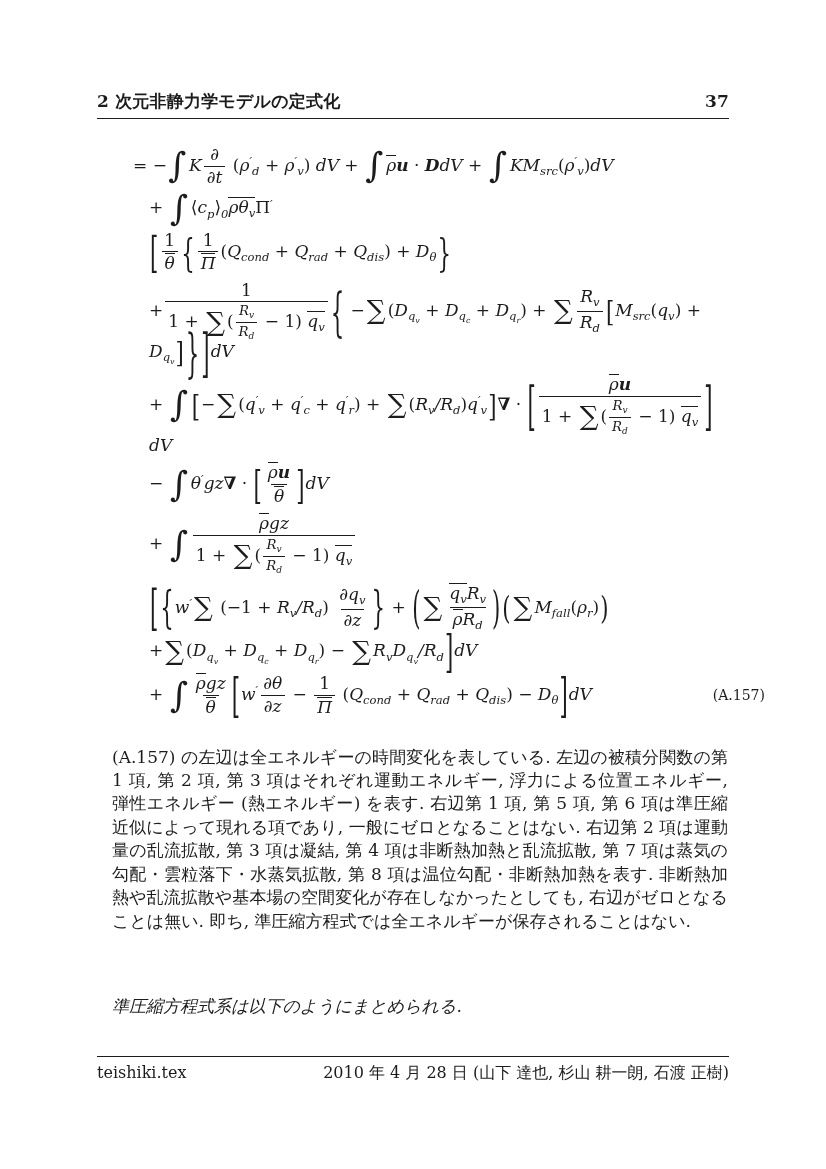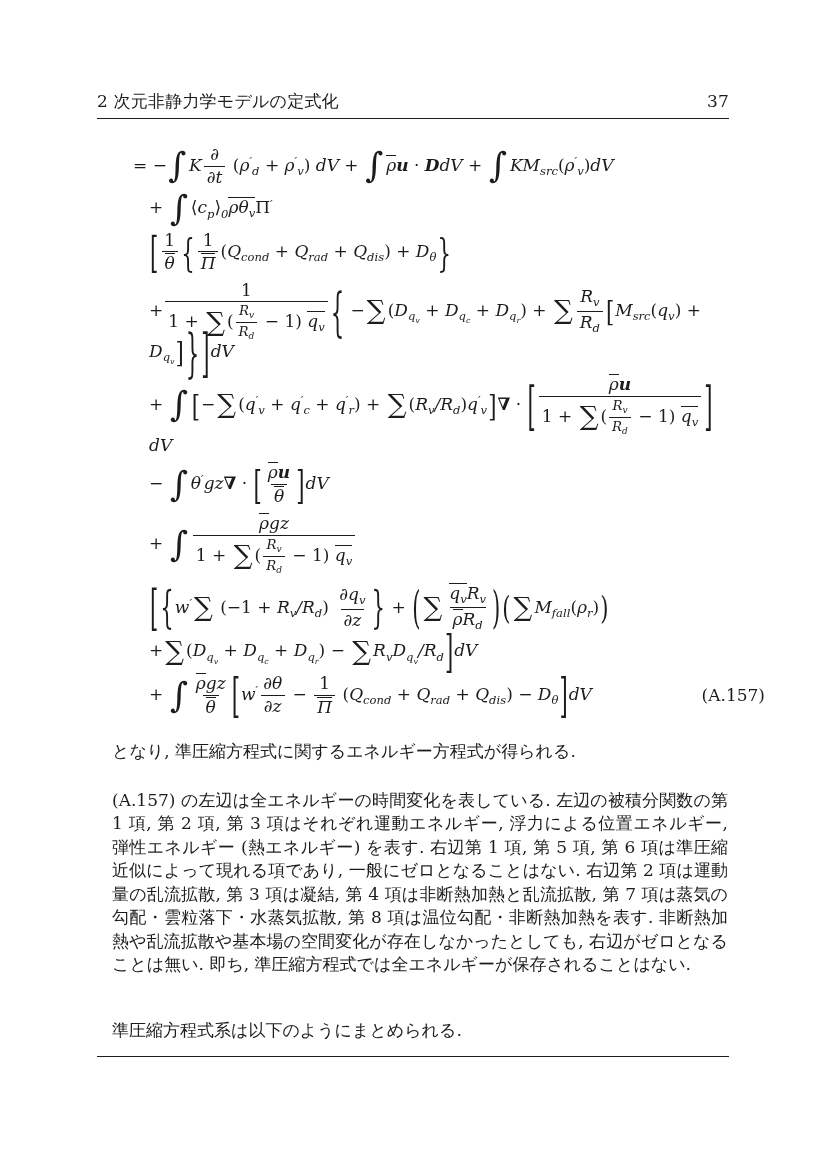--- a/index.html
+++ b/index.html
@@ -4,21 +4,21 @@
 <style>
   html,body{margin:0;padding:0;background:#e8e8e8;}
   .page{
     width:826px;height:1169px;position:relative;margin:0 auto;
     background:#ffffff;color:#1c1c1c;
     font-family:"DejaVu Serif", serif;overflow:hidden;
   }
   .content{position:absolute;left:97px;top:90px;width:632px;}
   
   .header{display:flex;justify-content:space-between;align-items:baseline;
-    font-weight:normal;font-size:17px;letter-spacing:.2px;}
+    font-weight:bold;font-size:17px;letter-spacing:.2px;}
   .hrule{border-top:1.4px solid #1c1c1c;margin-top:5px;}
   
   .eq{margin:24px 0 0 36px;font-size:17px;}
   .eqline{position:relative;display:block;line-height:1.12;margin:3px 0;padding:2px 0;}
   .eqline.cont{padding-left:16px;}
   .mi{font-style:italic;}
   .mr{font-style:normal;}
   .mb{font-style:italic;font-weight:bold;}
   .msub{font-size:.68em;font-style:italic;vertical-align:-.38em;letter-spacing:0;}
   .msup{font-size:.68em;font-style:italic;vertical-align:.5em;}
@@ -27,26 +27,26 @@
   .mfrac{display:inline-flex;flex-direction:column;align-items:center;
        vertical-align:middle;margin:0 2px;line-height:1.15;text-align:center;}
   .mfrac .fn{padding:0 3px 1px;}
   .mfrac .fd{border-top:1.2px solid #1c1c1c;padding:1px 3px 0;}
   .mfrac .mfrac{font-size:.78em;}
   .mint{font-size:2.05em;line-height:.85;vertical-align:middle;margin:0 3px 0 1px;}
   .msum{font-size:1.55em;line-height:.9;vertical-align:middle;margin:0 2px;}
   .mbig{display:inline-block;vertical-align:middle;transform-origin:50% 50%;
         line-height:1;margin:0 1px;font-size:1.25em;}
   .eqnum{position:absolute;right:-36px;top:50%;transform:translateY(-50%);
-        font-style:normal;font-size:17px;}
+        font-style:normal;font-size:14px;}
   
   .para{font-size:17px;line-height:1.38;margin-left:15px;width:616px;}
   .p1{margin-top:20px;}
   .p2{margin-top:26px;text-align:justify;}
-  .p3{margin-top:42px;}
+  .p3{margin-top:62px;font-style:italic;}
   .sechead{margin:46px 0 0 25px;font-size:24px;font-weight:bold;}
   .secnum{font-family:"DejaVu Serif",serif;margin-right:26px;}
   .sectitle{font-family:"Liberation Sans","DejaVu Sans",sans-serif;}
   
   .footer{position:absolute;left:97px;width:632px;top:1056px;font-size:16px;}
   .frule{border-top:1.3px solid #1c1c1c;margin-bottom:6px;}
   .frow{display:flex;justify-content:space-between;align-items:baseline;}
 </style>
 </head>
 <body>
@@ -113,24 +113,27 @@
             <span class="fd"><span class="mov">θ</span></span>
           </span><span class="mbig" style="transform: scaleY(2.2);">[</span><span class="mi">w</span><span class="msup">′</span><span class="mfrac">
             <span class="fn"><span class="mr">∂</span><span class="mi">θ</span></span>
             <span class="fd"><span class="mr">∂</span><span class="mi">z</span></span>
           </span><span class="mr"> − </span><span class="mfrac">
             <span class="fn"><span class="mr">1</span></span>
             <span class="fd"><span class="mov">Π</span></span>
           </span><span class="mr"> (</span><span class="mi">Q</span><span class="msub">cond</span><span class="mr"> + </span><span class="mi">Q</span><span class="msub">rad</span><span class="mr"> + </span><span class="mi">Q</span><span class="msub">dis</span><span class="mr">) − </span><span class="mi">D</span><span class="msub">θ</span><span class="mbig" style="transform: scaleY(2.2);">]</span><span class="mi">dV</span><span class="eqnum">(A.157)</span></div>
       </div>
 
-    <div class="para p1">となり, 準圧縮方程式に関するエネルギー方程式が得られる.</div>
 
     <div class="para p2">(A.157) の左辺は全エネルギーの時間変化を表している. 左辺の被積分関数の第 1 項, 第 2 項, 第 3 項はそれぞれ運動エネルギー, 浮力による位置エネルギー, 弾性エネルギー (熱エネルギー) を表す. 右辺第 1 項, 第 5 項, 第 6 項は準圧縮近似によって現れる項であり, 一般にゼロとなることはない. 右辺第 2 項は運動量の乱流拡散, 第 3 項は凝結, 第 4 項は非断熱加熱と乱流拡散, 第 7 項は蒸気の勾配・雲粒落下・水蒸気拡散, 第 8 項は温位勾配・非断熱加熱を表す. 非断熱加熱や乱流拡散や基本場の空間変化が存在しなかったとしても, 右辺がゼロとなることは無い. 即ち, 準圧縮方程式では全エネルギーが保存されることはない.</div>
 
 
     <div class="para p3">準圧縮方程式系は以下のようにまとめられる.</div>
   </div>
 
   <div class="footer">
     <div class="frule"></div>
+    <div class="frow">
+      <span>teishiki.tex</span>
+      <span>2010 年 4 月 28 日 (山下 達也, 杉山 耕一朗, 石渡 正樹)</span>
+    </div>
   </div>
 </div>
 
 </body></html>

